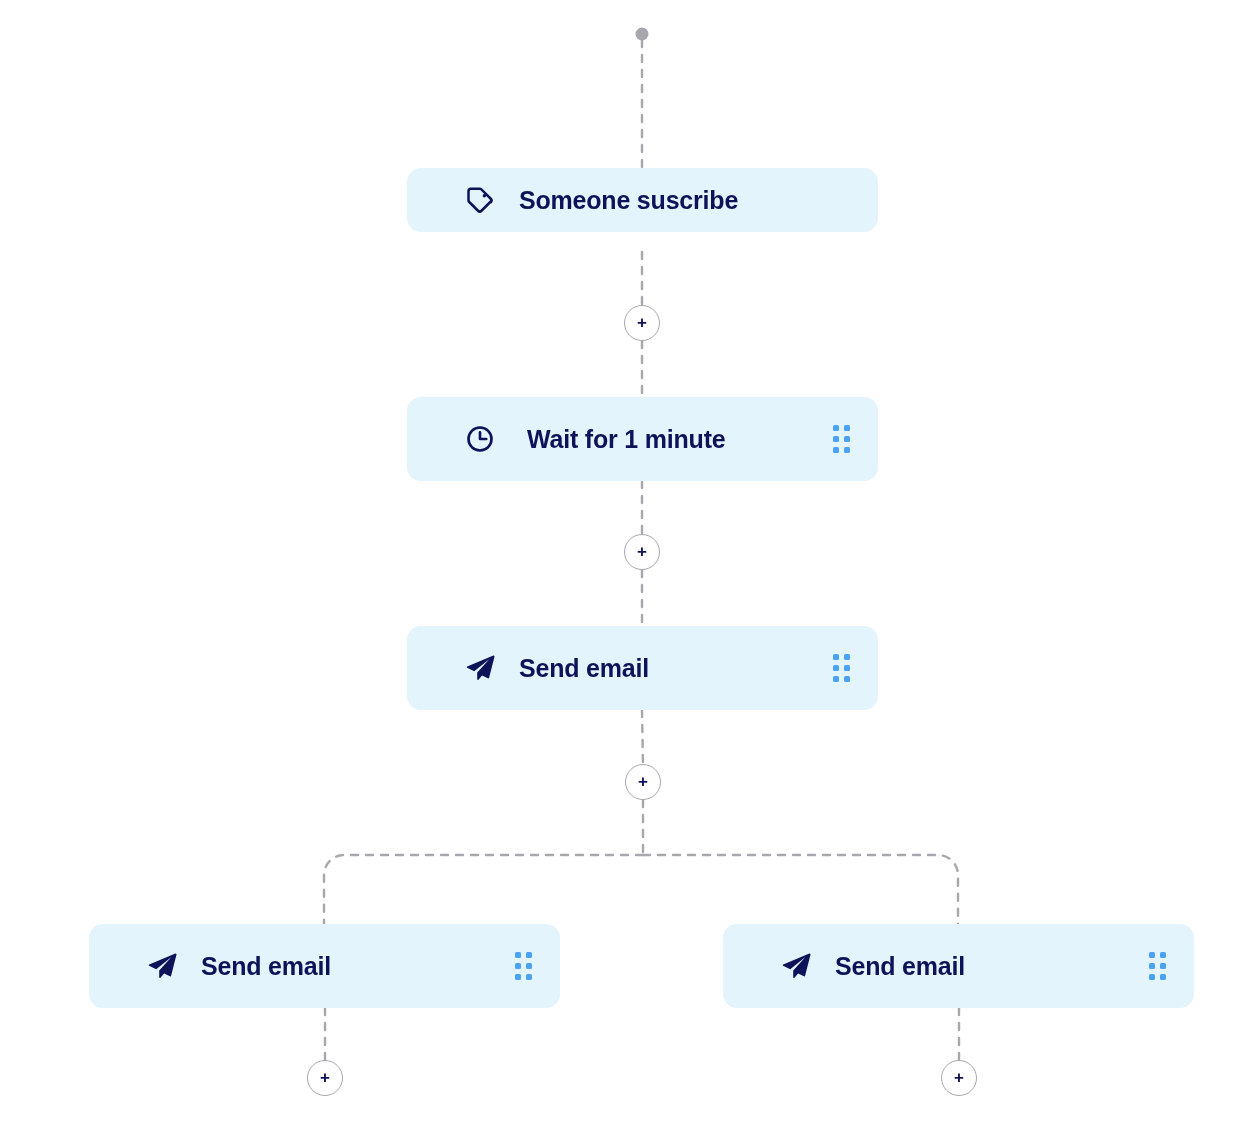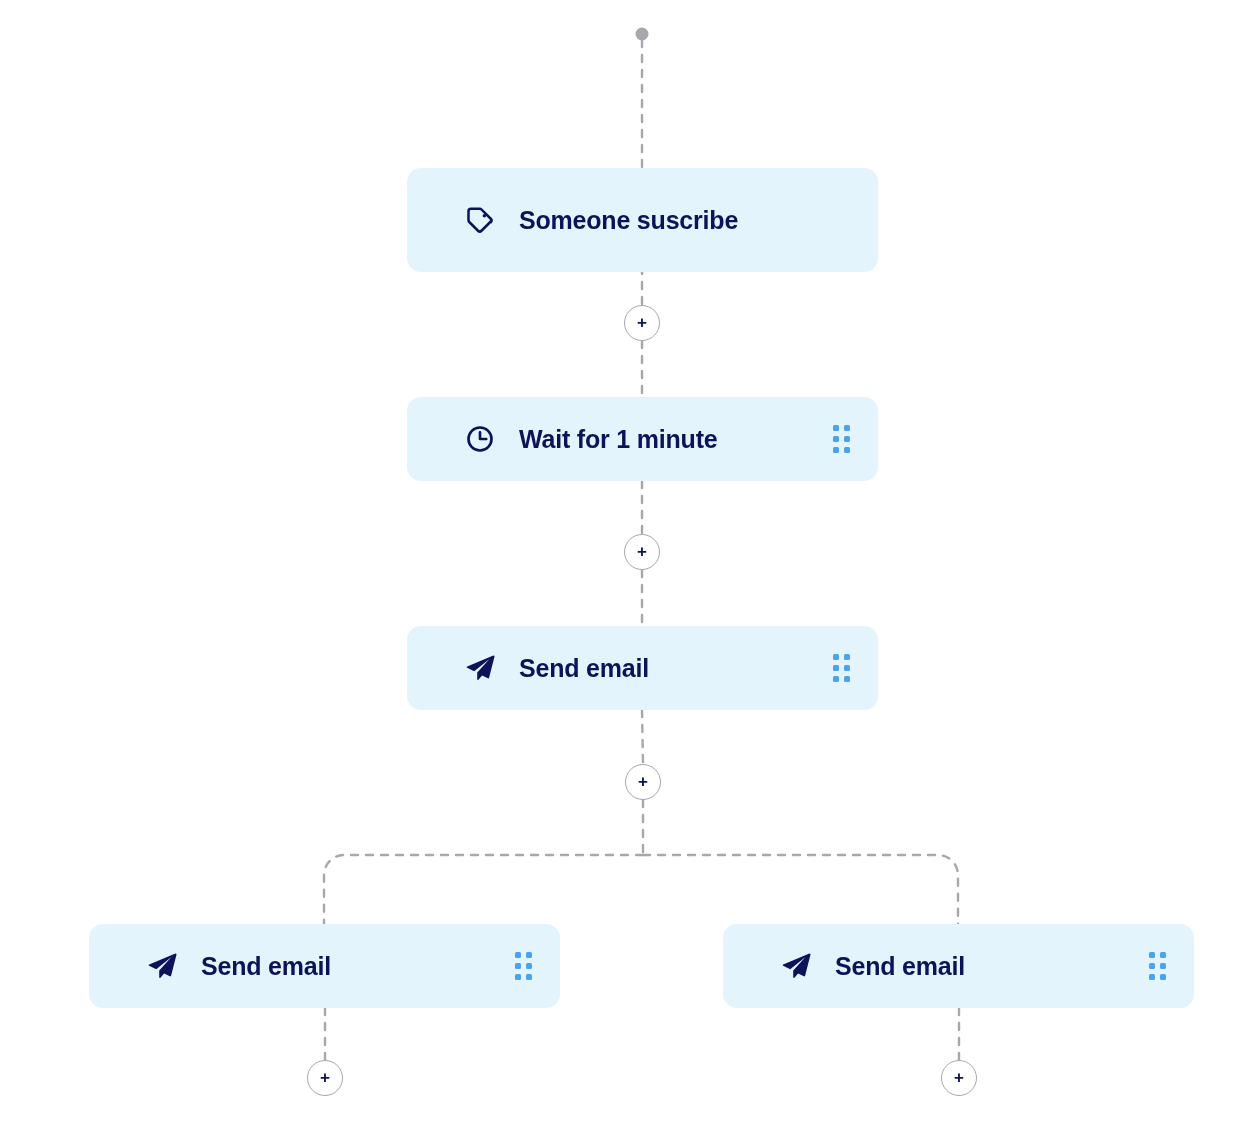--- a/index.html
+++ b/index.html
@@ -120,31 +120,31 @@
       <path d="M643,855 L938,855 A20,20 0 0 1 958,875 L958,924"></path>
 
       <path d="M325,1008 L325,1060"></path>
 
       <path d="M959,1008 L959,1060"></path>
     </g>
 
     <circle cx="642" cy="34" r="6.5" fill="#a7a7ad"></circle>
   </svg>
 
-  <div class="node" style="left:407px; top:168px; width:471px; height:104px;">
+  <div class="node" style="left:407px; top:168px; width:471px; height:64px;">
     <span class="node-icon">
       <svg width="30" height="30" viewBox="0 0 24 24" fill="none" stroke="#0d1259" stroke-width="2" stroke-linecap="round" stroke-linejoin="round">
         <path d="M20.6 13.2 13.2 20.6a2 2 0 0 1-2.8 0l-7-7A2 2 0 0 1 2.8 12V5a2 2 0 0 1 2-2h7a2 2 0 0 1 1.4.6l7.4 7.4a2 2 0 0 1 0 2.8z"></path>
         <circle cx="15.5" cy="8.5" r="1.4" fill="#0d1259" stroke="none"></circle>
       </svg>
     </span>
     <span class="node-label">Someone suscribe</span>
   </div>
 
-  <div class="node" style="left:407px; top:397px; width:471px; height:84px;">
+  <div class="node" style="left:407px; top:397px; width:471px; height:84px;gap:8px;">
     <span class="node-icon">
       <svg width="30" height="30" viewBox="0 0 24 24" fill="none" stroke="#0d1259" stroke-width="2.1" stroke-linecap="round" stroke-linejoin="round">
         <circle cx="12" cy="12" r="9.2"></circle>
         <path d="M12 6.6 L12 12 L17 12"></path>
       </svg>
     </span>
     <span class="node-label">Wait for 1 minute</span>
     <span class="drag-handle">
       <i></i>
       <i></i>

